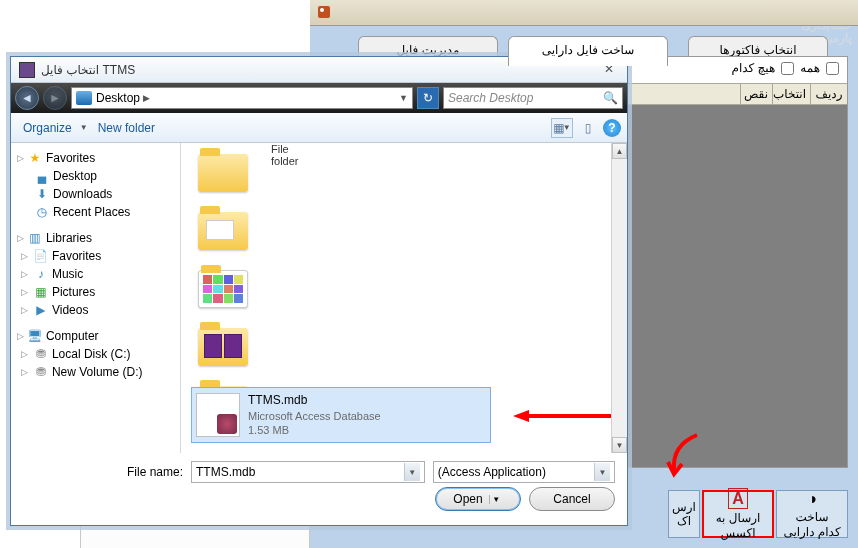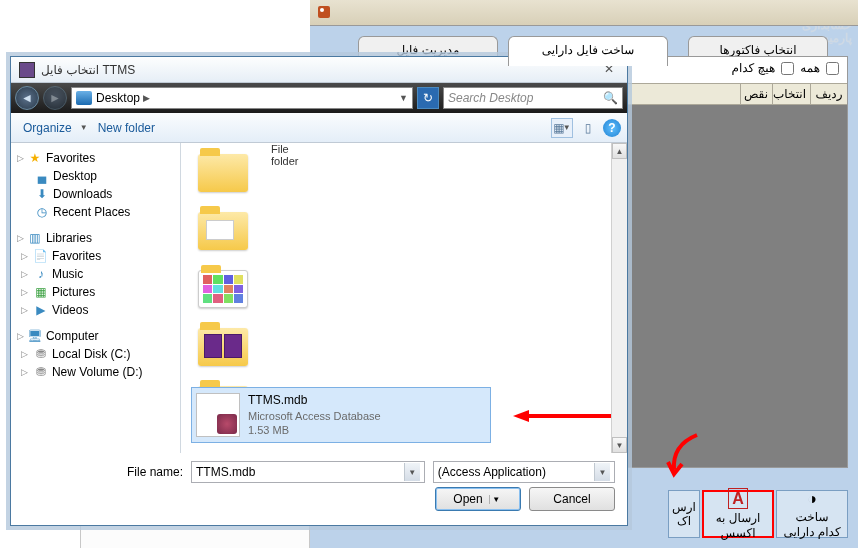--- a/index.html
+++ b/index.html
@@ -79,21 +79,21 @@
 .scroll-v { position: absolute; top: 0; right: 0; bottom: 0; width: 16px; background: #f0f0f0; border-left: 1px solid #d0d0d0; }
 .scroll-v .sbtn { height: 16px; background: linear-gradient(#f8f8f8, #e0e0e0); border: 1px solid #c0c0c0; display: flex; align-items: center; justify-content: center; font-size: 8px; color: #555; }
 .scroll-v .sbtn.bot { position: absolute; bottom: 0; left: 0; right: 0; }
 .red-arrow-h { position: absolute; top: 266px; left: 330px; width: 110px; height: 14px; pointer-events: none; }
 .dlg-footer { padding: 8px 12px; }
 .foot-row { display: flex; align-items: center; gap: 8px; margin-bottom: 0; }
 .foot-row .lbl { width: 160px; text-align: right; }
 .foot-combo { flex: 1; height: 22px; border: 1px solid #abadb3; background: #fff; display: flex; align-items: center; padding: 0 4px; }
 .foot-combo .cdrop { margin-left: auto; width: 16px; height: 18px; background: linear-gradient(#f0f4f8, #d4dce6); border-left: 1px solid #c0c8d0; display: flex; align-items: center; justify-content: center; font-size: 8px; color: #555; }
 .foot-btns { display: flex; justify-content: flex-end; gap: 8px; margin-top: 4px; }
-.foot-btn { width: 86px; height: 24px; background: linear-gradient(#f6f6f6, #e0e0e0); border: 1px solid #8a8a8a; border-radius: 3px; display: flex; align-items: center; justify-content: center; }
+.foot-btn { width: 86px; height: 24px; background: linear-gradient(#f6f6f6, #e0e0e0); border: 1px solid #8a8a8a; border-radius: 12px; display: flex; align-items: center; justify-content: center; }
 .foot-btn.primary { border: 1px solid #3a7ab0; box-shadow: inset 0 0 0 1px #8ac0f0; }
 .foot-btn .bdrop { width: 14px; border-left: 1px solid #b0b0b0; margin-left: 6px; font-size: 8px; text-align: center; }
 .ghost-rect { position:absolute; left:80px; top:70px; width:230px; height:480px; border:1px solid #c8c8c8; background:#fcfcfc; }
 </style>
 </head>
 <body>
 
 <div class="ghost-rect"></div>
 
 <div class="bg-window">

